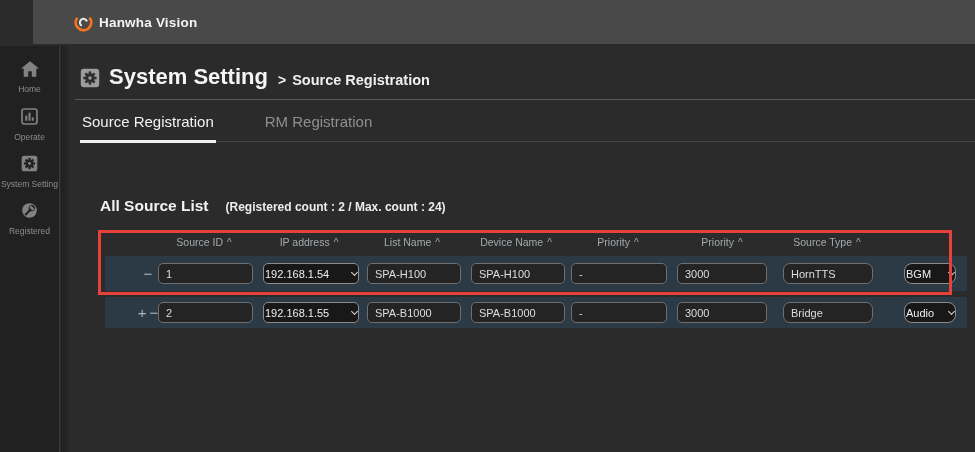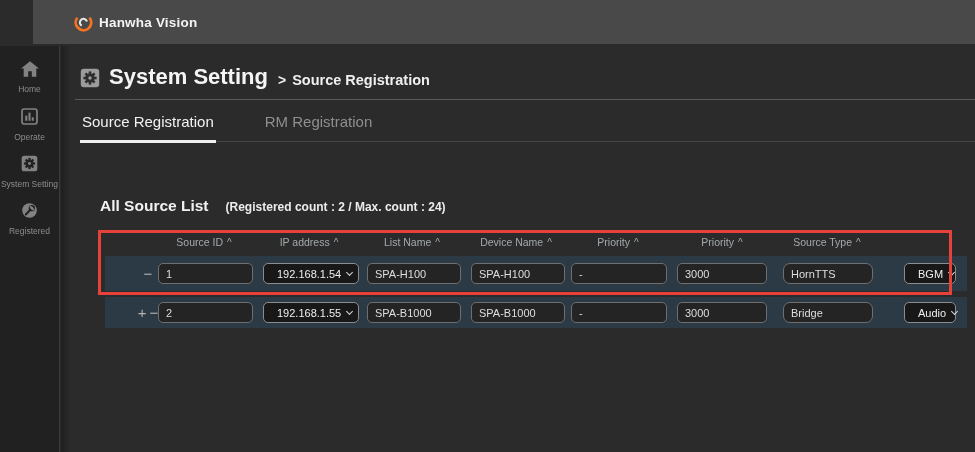--- a/index.html
+++ b/index.html
@@ -81,35 +81,35 @@
   }
   .cell-input {
     position:absolute; height:21px; background:#242424; border:1px solid #6f6f6f;
     border-radius:5px; color:#dedede; font-size:11px; padding:0 7px; outline:none;
     font-family:"Liberation Sans","DejaVu Sans",sans-serif;
   }
   .row-1 .cell-input, .row-1 .cell-select { top:7px; }
   .row-2 .cell-input, .row-2 .cell-select { top:5px; }
   .cell-select {
     position:absolute; height:21px; background:#181818; border:1px solid #8c8c8c;
-    border-radius:5px; color:#efefef; font-size:11px; padding:0 13px;
+    border-radius:5px; color:#efefef; font-size:11px; padding:0 1px;
     display:flex; align-items:center; justify-content:space-between; cursor:pointer;
   }
   .chev {
     width:5px; height:5px; border-right:1.4px solid #d9d9d9; border-bottom:1.4px solid #d9d9d9;
     transform:rotate(45deg); margin:-3px 0 0 6px; flex:0 0 auto;
   }
   .c1{left:53px;  width:95px;}
   .c2{left:158px; width:96px;}
   .c3{left:262px; width:94px;}
   .c4{left:366px; width:94px;}
   .c5{left:466px; width:96px;}
   .c6{left:572px; width:90px;}
   .c7{left:678px; width:90px;border-radius:7px;}
-  .c8{left:799px; width:52px;}
+  .c8{left:799px; width:52px;border-radius:8px;}
   
   .red-box {
     position:absolute; left:98px; top:230px; width:854px; height:65px;
     border:3px solid #e6423b; pointer-events:none; z-index:6;
   }
 </style>
 </head>
 <body>
 
 <div class="page">

